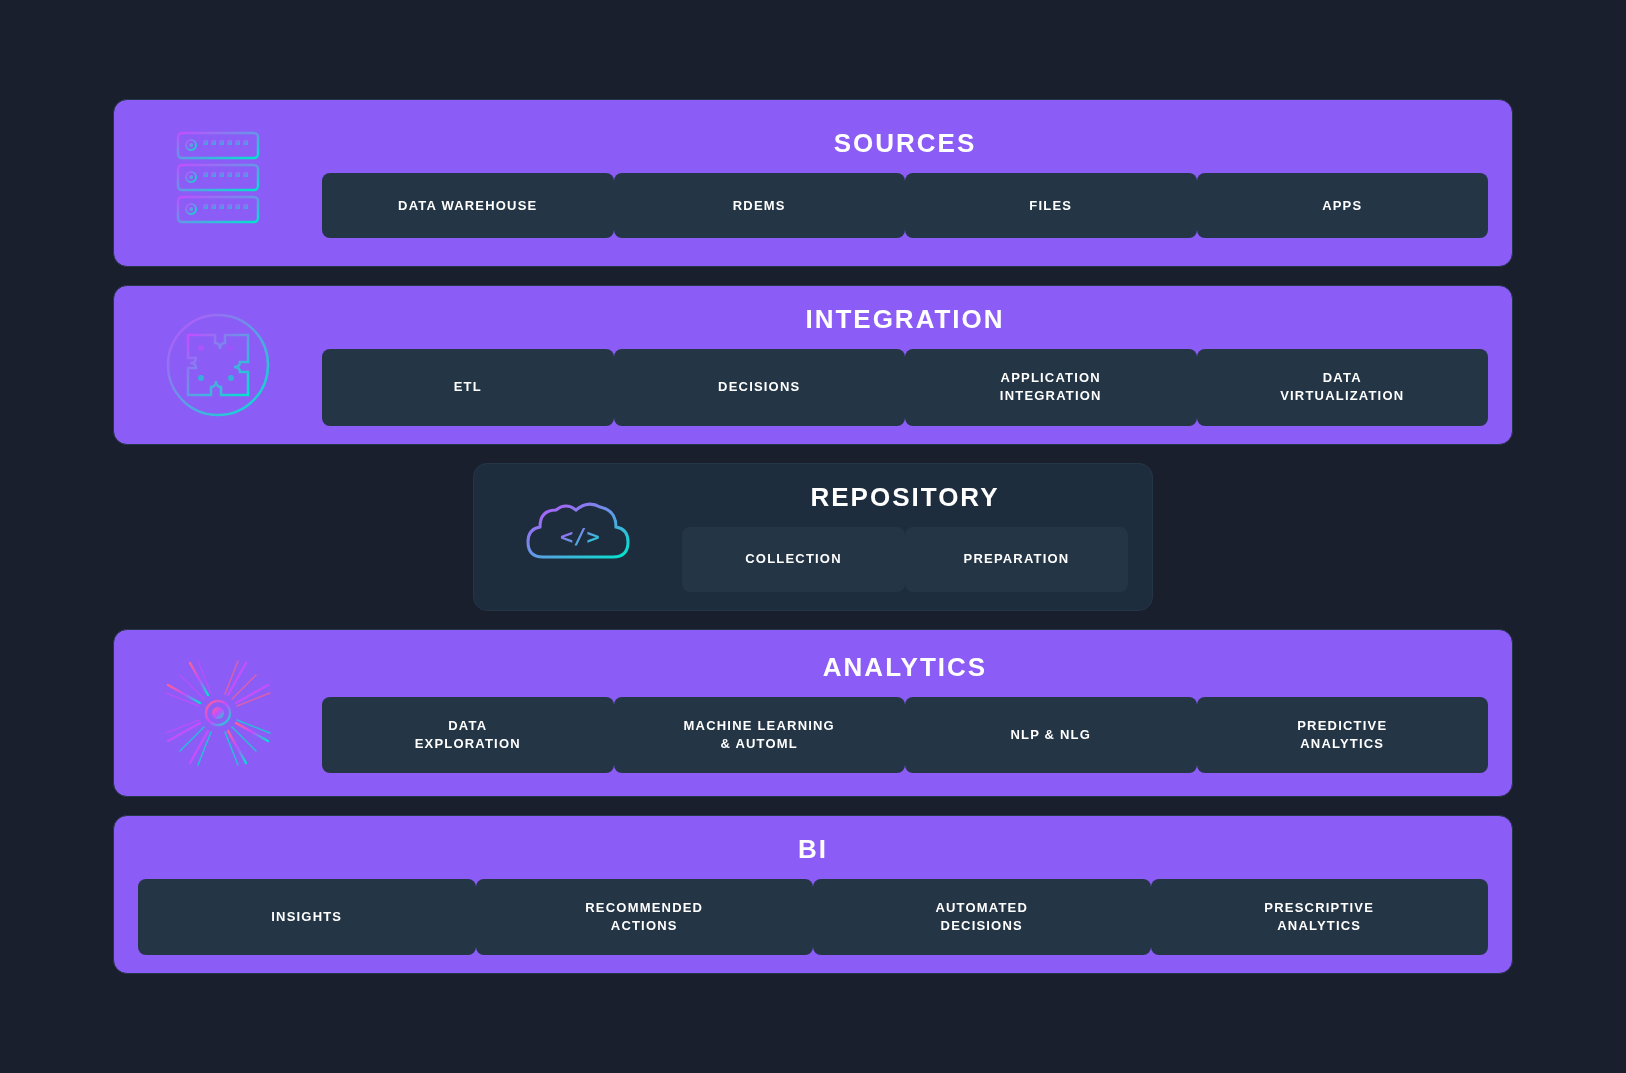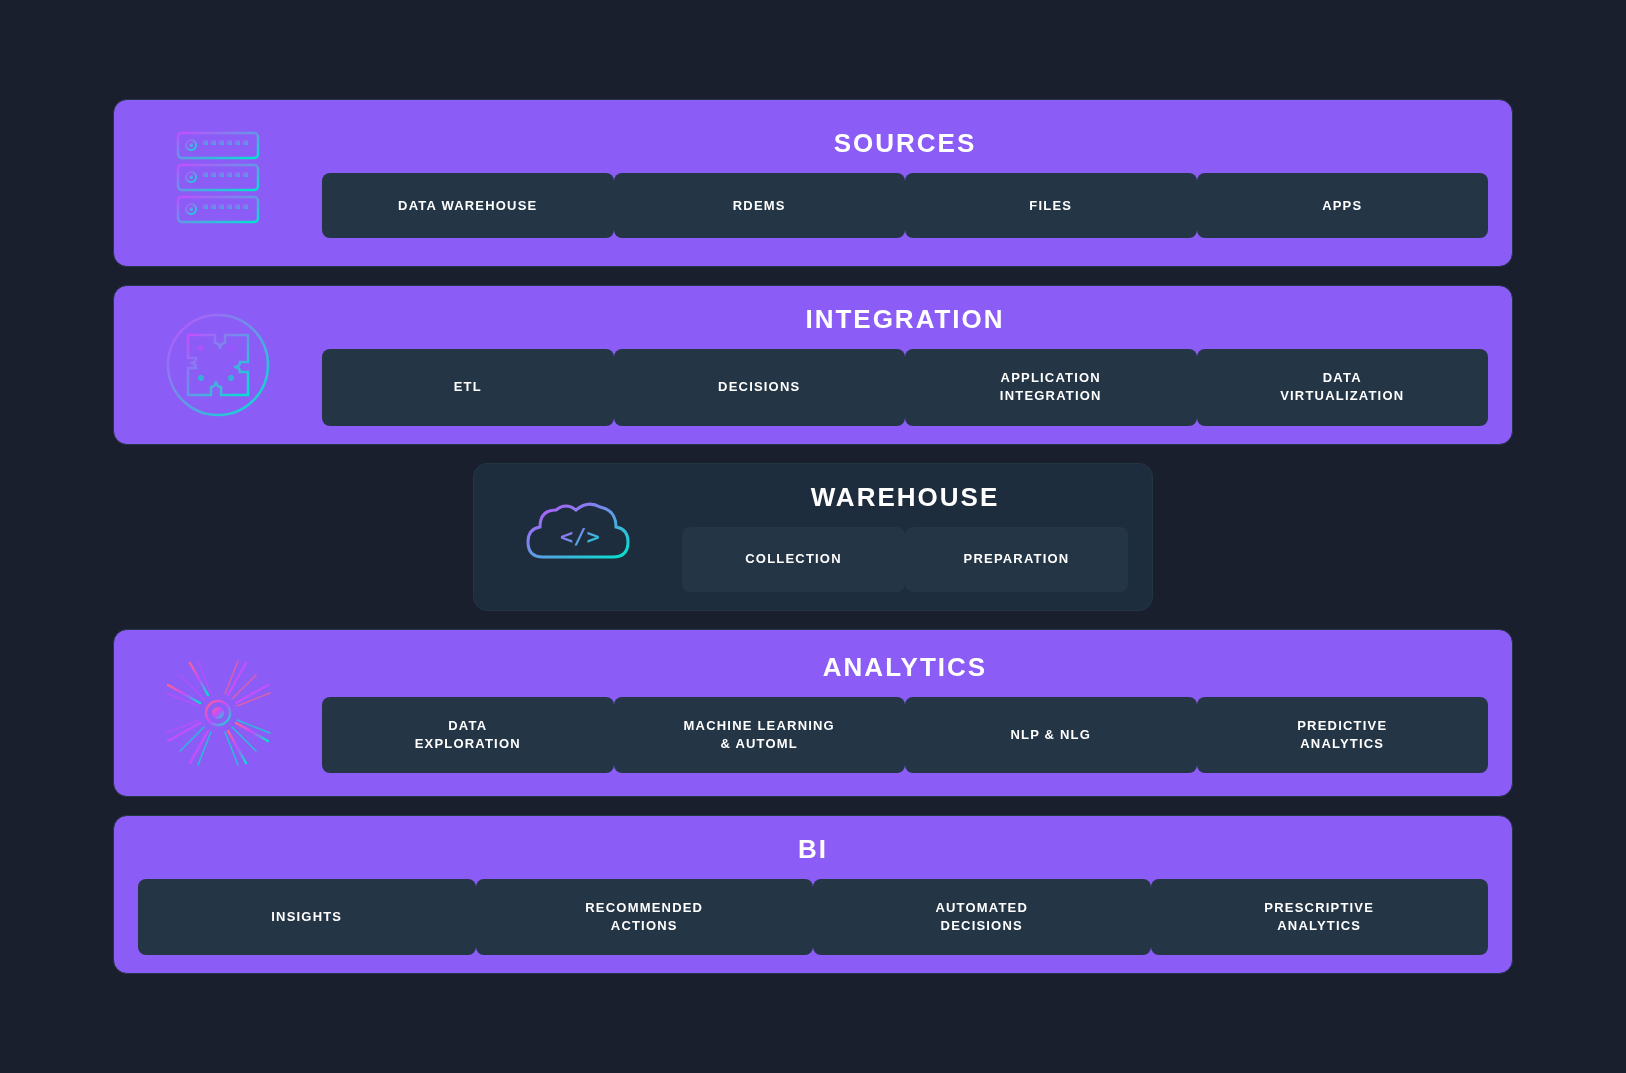--- a/index.html
+++ b/index.html
@@ -218,21 +218,21 @@
                 <stop offset="100%" style="stop-color:#00e5cc"></stop>
               </linearGradient>
             </defs>
 
             <path d="M105 75 Q120 75 120 60 Q120 47 108 45 Q108 28 92 25 Q80 18 68 28 Q58 20 48 28 Q32 28 32 45 Q20 47 20 60 Q20 75 35 75 Z" fill="none" stroke="url(#grad3)" stroke-width="3"></path>
 
             <text x="52" y="62" font-size="22" font-weight="900" fill="url(#grad3)" font-family="monospace">&lt;/&gt;</text>
           </svg>
         </div>
         <div class="repo-content">
-          <div class="section-title">WAREHOUSE</div>
+          <div class="section-title">REPOSITORY</div>
           <div class="cards-row">
             <div class="card">COLLECTION</div>
             <div class="card">PREPARATION</div>
           </div>
         </div>
       </div>
     </div>
   </div>
 
   <div class="section">

